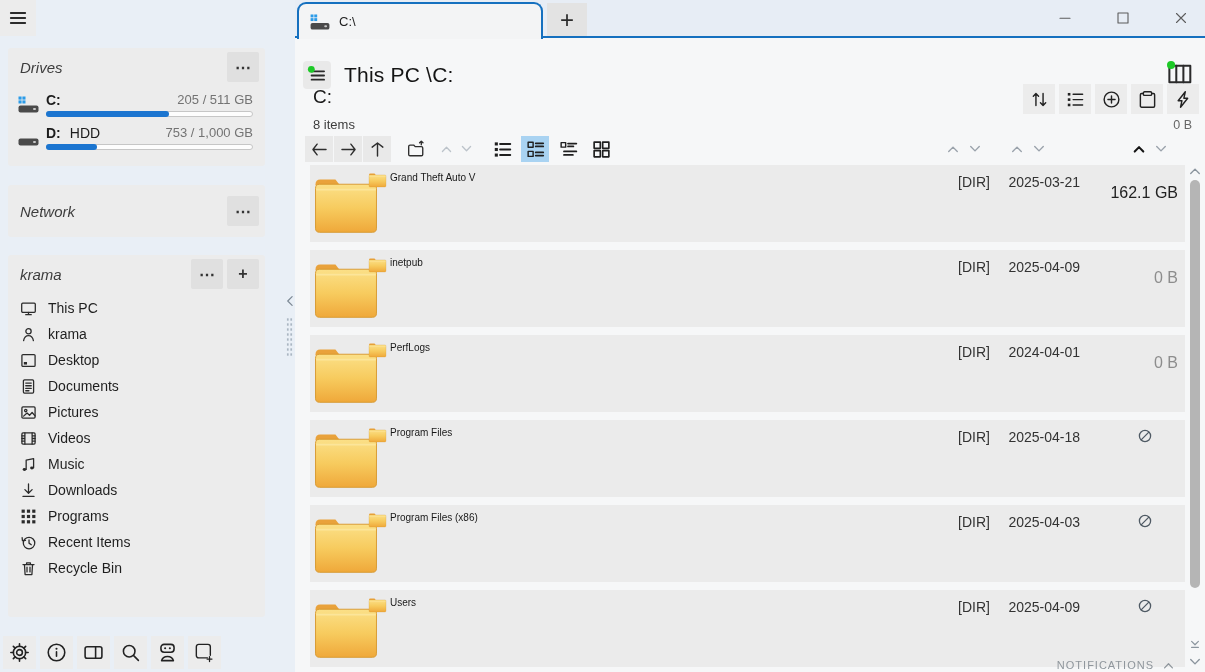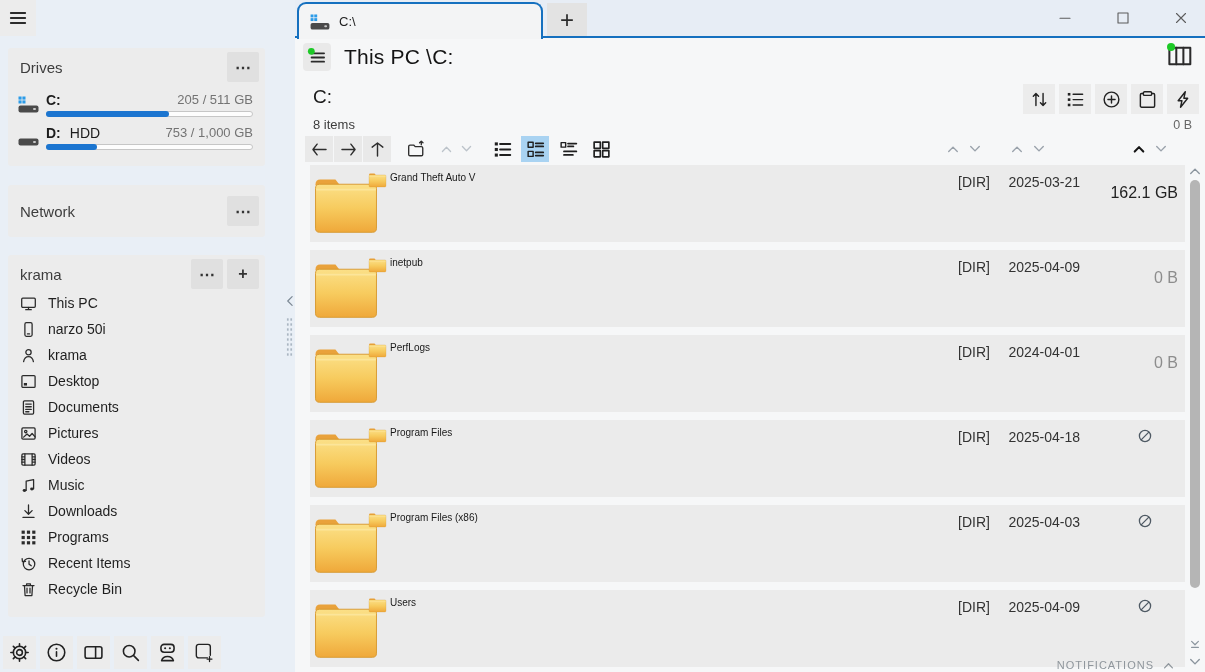--- a/index.html
+++ b/index.html
@@ -14,31 +14,31 @@
   .hamburger-btn .ico{width:20px;height:20px;}
 
   
   .sidebar{position:absolute;left:8px;top:0;width:257px;height:672px;}
   .panel{position:absolute;left:0;width:257px;background:#ececec;border-radius:3px;}
   .drives-panel{top:48px;height:118px;}
   .network-panel{top:185px;height:52px;}
   .user-panel{top:255px;height:362px;}
   .panel-head{display:flex;align-items:center;height:38px;padding:0 6px 0 12px;}
   .network-panel .panel-head{height:52px;}
-  .panel-title{font-size:15px;color:#3d3d3d;flex:1;}
+  .panel-title{font-size:15px;color:#3d3d3d;flex:1;font-style:italic;}
   .tile-btn{width:32px;height:30px;background:#e0e0e0;border:none;border-radius:2px;font-size:16px;font-weight:bold;color:#333;display:flex;align-items:center;justify-content:center;margin-left:4px;cursor:pointer;}
   .drive-row{display:grid;grid-template-columns:28px max-content 1fr auto;grid-template-rows:19px 10px;align-items:center;padding:0 12px 0 10px;margin-top:4px;cursor:pointer;}
   .drive-ico{grid-row:1/3;width:21px;height:17px;}
   .drive-letter{font-weight:bold;font-size:14px;color:#1c1c1c;}
   .drive-label{font-size:14px;color:#1c1c1c;margin-left:9px;}
   .drive-usage{font-size:13px;color:#737373;justify-self:end;}
   .drive-bar{grid-column:2/5;grid-row:2;height:6px;background:#fdfdfd;border:1px solid #c6c6c6;border-radius:3px;position:relative;align-self:start;margin-top:2px;}
   .drive-bar-fill{position:absolute;left:-1px;top:-1px;bottom:-1px;background:var(--progress);border-radius:3px;}
   .user-list{padding-top:2px;}
-  .side-item{display:flex;align-items:flex-start;height:26px;padding:0 10px 0 12px;font-size:14px;color:#1f1f1f;cursor:pointer;}
+  .side-item{display:flex;align-items:center;height:26px;padding:0 10px 0 12px;font-size:14px;color:#1f1f1f;cursor:pointer;}
   .side-item .ico{width:17px;height:17px;margin-right:11px;color:#2b2b2b;flex:none;}
 
   .footer-icons{position:absolute;left:3px;bottom:3px;display:flex;gap:4px;}
   .footer-btn{width:33px;height:33px;background:#ececec;border:none;display:flex;align-items:center;justify-content:center;color:#222;cursor:pointer;}
   .footer-btn .ico{width:21px;height:21px;}
 
   
   .splitter{position:absolute;left:283px;top:294px;width:12px;display:flex;flex-direction:column;align-items:center;color:#7c8894;}
   .collapse-ico{width:11px;height:14px;cursor:pointer;}
   .splitter-dots{margin-top:9px;width:7px;height:40px;background-image:radial-gradient(circle,#aab6c2 1px,transparent 1.3px);background-size:3.5px 5px;cursor:col-resize;}
@@ -47,21 +47,21 @@
   .main{position:absolute;left:295px;top:0;width:910px;height:672px;background:#f6f7f8;}
   .tabbar{position:relative;height:38px;background:#e7edf5;border-bottom:2px solid var(--accent);}
   .tab-active{position:absolute;left:2px;top:2px;width:246px;height:37px;background:#f3f4f5;border:2px solid var(--accent);border-bottom:none;border-radius:9px 9px 0 0;display:flex;align-items:center;padding:0 11px;gap:9px;z-index:2;cursor:pointer;}
   .tab-ico{width:20px;height:16px;}
   .tab-label{font-size:13px;color:#222;}
   .tab-new{position:absolute;left:252px;top:3px;width:40px;height:33px;background:#e3e3e3;border:none;font-size:24px;font-weight:200;color:#2c2c2c;display:flex;align-items:center;justify-content:center;cursor:pointer;}
   .win-controls{position:absolute;right:8px;top:0;height:36px;display:flex;align-items:center;gap:26px;}
   .win-btn{width:32px;height:30px;display:flex;align-items:center;justify-content:center;color:#5c5c5c;background:none;border:none;cursor:pointer;}
   .win-btn .ico{width:16px;height:16px;}
 
-  .header-row{position:absolute;top:36px;left:0;right:0;height:42px;display:flex;align-items:center;}
+  .header-row{position:absolute;top:54px;left:0;right:0;height:42px;display:flex;align-items:center;}
   .menu-box{margin-left:8px;width:28px;height:28px;background:#e9e9e9;border-radius:4px;border:none;display:flex;align-items:center;justify-content:center;color:#2b2b2b;cursor:pointer;}
   .menu-box .ico{width:21px;height:21px;}
   .page-title{font-size:21px;font-weight:400;color:#141414;margin-left:13px;letter-spacing:.2px;}
   .columns-box{position:absolute;right:12px;top:6px;width:27px;height:27px;color:#2b2b2b;cursor:pointer;background:none;border:none;padding:0;}
 
   .path-row{position:absolute;top:84px;left:0;right:0;height:32px;}
   .path-text{position:absolute;left:18px;top:2px;font-size:19px;color:#1a1a1a;}
   .path-actions{position:absolute;right:6px;top:0;display:flex;gap:4px;}
   .action-btn{width:32px;height:30px;background:#ececec;border:none;display:flex;align-items:center;justify-content:center;color:#222;cursor:pointer;}
   .action-btn .ico{width:19px;height:19px;}
@@ -180,29 +180,20 @@
               <svg viewBox="0 0 16 16" fill="none" stroke="currentColor" stroke-width="1.2" stroke-linecap="round" stroke-linejoin="round" width="100%" height="100%">
                 <rect x="1.6" y="3" width="12.8" height="8.6" rx="1"></rect>
                 <path d="M5.4 13.8h5.2M8 11.6v2.2"></path>
               </svg>
             </span>
             <span>This PC</span>
           </div>
           <div class="side-item">
             <span class="ico">
               <svg viewBox="0 0 16 16" fill="none" stroke="currentColor" stroke-width="1.2" stroke-linecap="round" stroke-linejoin="round" width="100%" height="100%">
-                <rect x="4.6" y="1.6" width="6.8" height="12.8" rx="1.4"></rect>
-                <path d="M7 12.2h2"></path>
-              </svg>
-            </span>
-            <span>narzo 50i</span>
-          </div>
-          <div class="side-item">
-            <span class="ico">
-              <svg viewBox="0 0 16 16" fill="none" stroke="currentColor" stroke-width="1.2" stroke-linecap="round" stroke-linejoin="round" width="100%" height="100%">
                 <circle cx="8" cy="4.9" r="2.5"></circle>
                 <path d="M3.4 13.8c.5-3.2 2.4-4.8 4.6-4.8s4.1 1.6 4.6 4.8"></path>
               </svg>
             </span>
             <span>krama</span>
           </div>
           <div class="side-item">
             <span class="ico">
               <svg viewBox="0 0 16 16" fill="none" stroke="currentColor" stroke-width="1.2" stroke-linecap="round" stroke-linejoin="round" width="100%" height="100%">
                 <rect x="1.8" y="2.4" width="12.4" height="11.2" rx="1"></rect>

